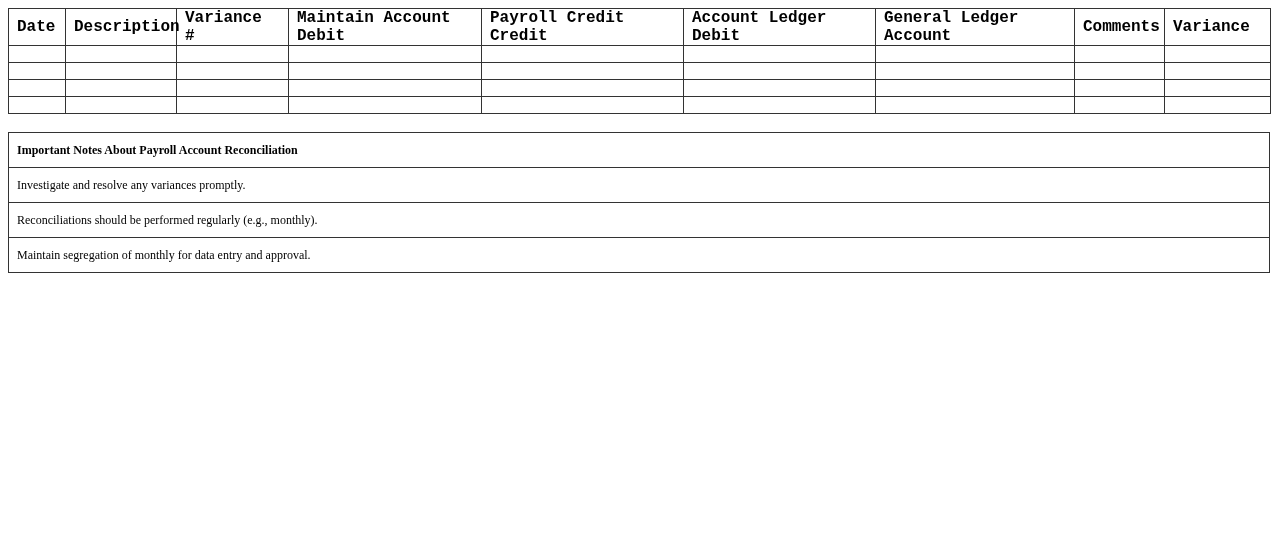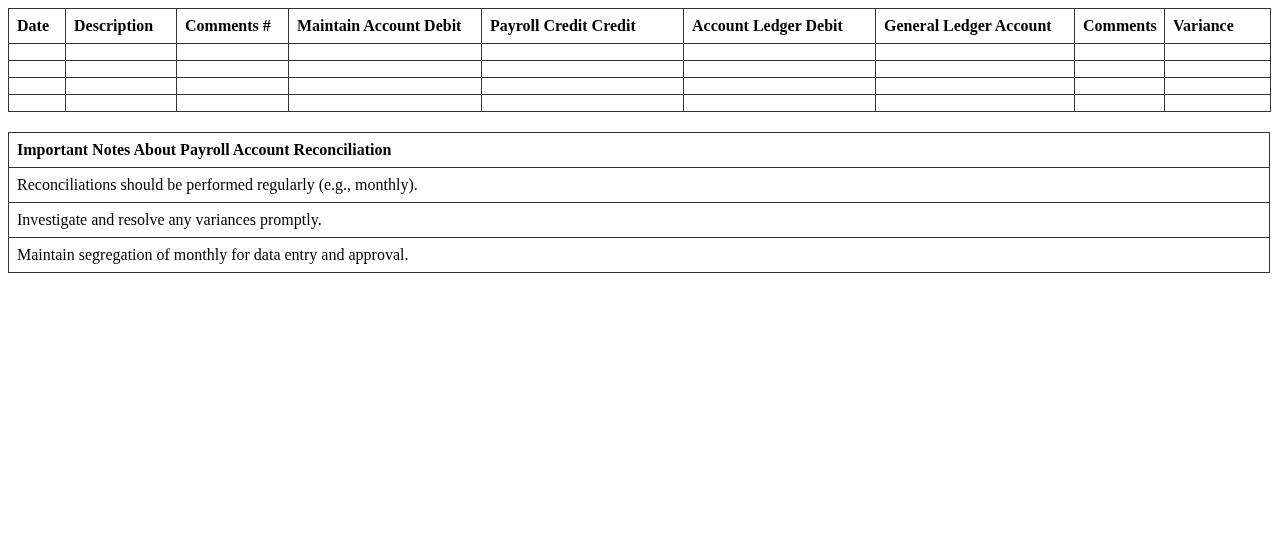--- a/index.html
+++ b/index.html
@@ -1,23 +1,23 @@
 <!DOCTYPE html>
 <html><head>
 <meta charset="utf-8">
 <style>
   html, body { margin:0; padding:0; background:#fff; }
   body { width:1278px; height:550px; position:relative; font-family:"Liberation Serif", serif; color:#000; font-size:16px; }
   table { border-collapse:collapse; position:absolute; left:8px; width:1262px; table-layout:fixed; }
   td, th { border:1px solid #333; padding:0 8px; text-align:left; }
-  #recon { top:8px; }
+  #recon { top:8px;font-family:Liberation Mono, monospace; }
   #recon th { height:34px; font-weight:bold; font-size:16px; }
   #recon td { height:16px; }
   #notes { top:132px; }
-  #notes td { height:34px; font-size:16px; }
+  #notes td { height:34px; font-size:12px; }
   #notes td.hdr { font-weight:bold; }
 </style>
 </head>
 <body>
 
 <table id="recon">
   <colgroup>
     <col style="width:57px">
       <col style="width:111px">
       <col style="width:112px">
@@ -25,21 +25,21 @@
       <col style="width:202px">
       <col style="width:192px">
       <col style="width:199px">
       <col style="width:90px">
       <col style="width:106px">
   </colgroup>
   <thead>
     <tr>
       <th>Date</th>
       <th>Description</th>
-      <th>Comments #</th>
+      <th>Variance #</th>
       <th>Maintain Account Debit</th>
       <th>Payroll Credit Credit</th>
       <th>Account Ledger Debit</th>
       <th>General Ledger Account</th>
       <th>Comments</th>
       <th>Variance</th>
     </tr>
   </thead>
   <tbody>
     <tr>
@@ -88,22 +88,22 @@
     </tr>
   </tbody>
 </table>
 
 <table id="notes">
   <tbody>
       <tr>
         <td class="hdr">Important Notes About Payroll Account Reconciliation</td>
       </tr>
   <tr>
-        <td>Reconciliations should be performed regularly (e.g., monthly).</td>
+        <td>Investigate and resolve any variances promptly.</td>
       </tr>
   <tr>
-        <td>Investigate and resolve any variances promptly.</td>
+        <td>Reconciliations should be performed regularly (e.g., monthly).</td>
       </tr>
   <tr>
         <td>Maintain segregation of monthly for data entry and approval.</td>
       </tr>
 </tbody>
   </table>
 
 </body></html>

